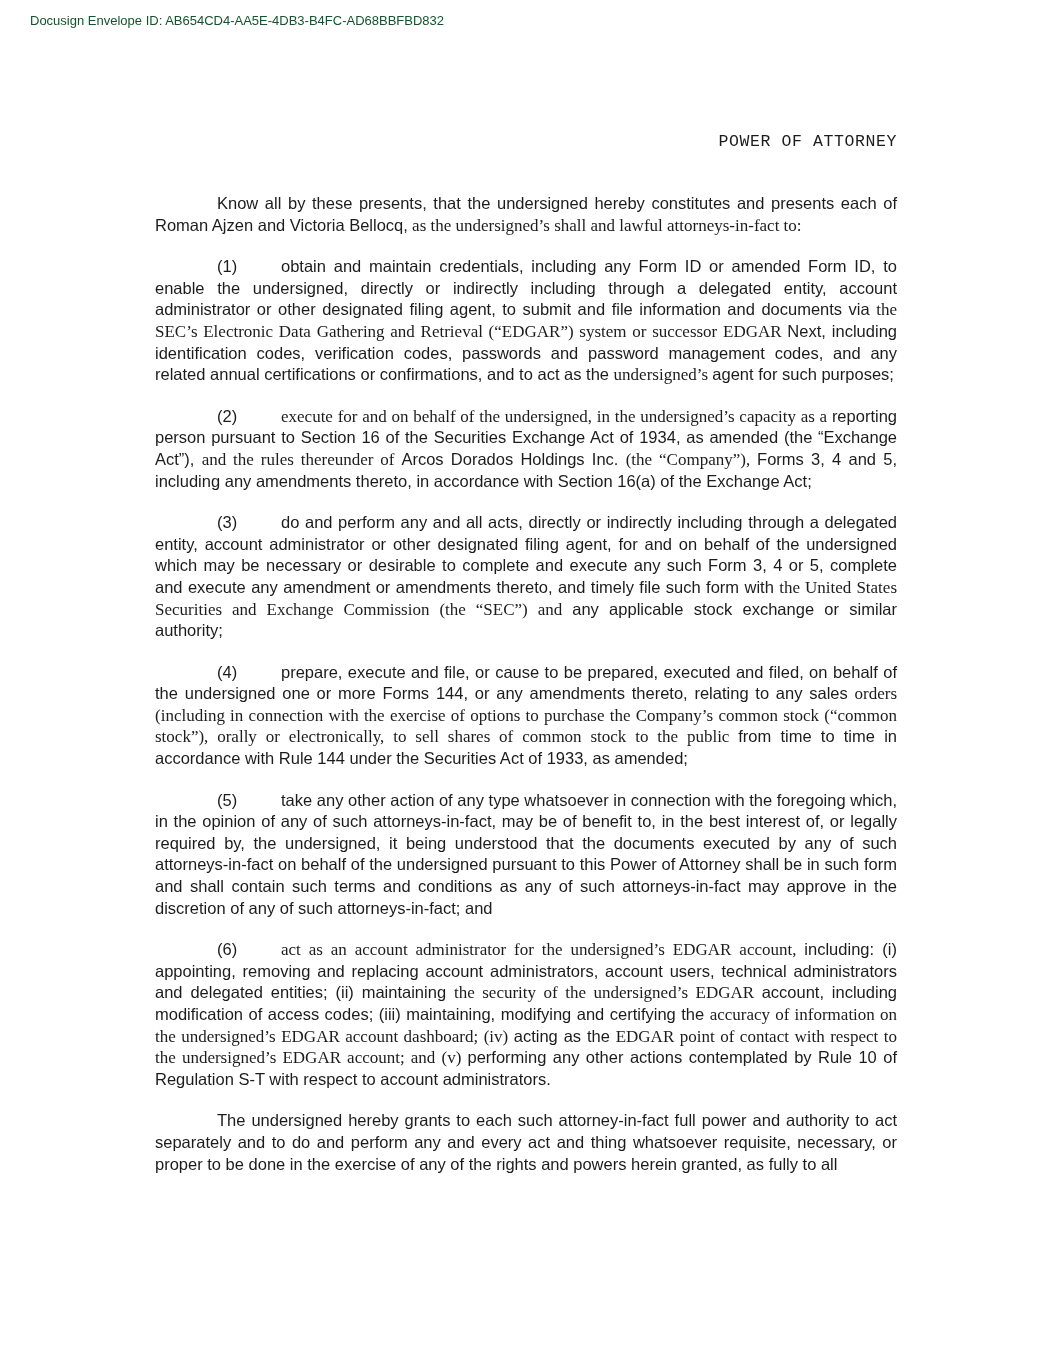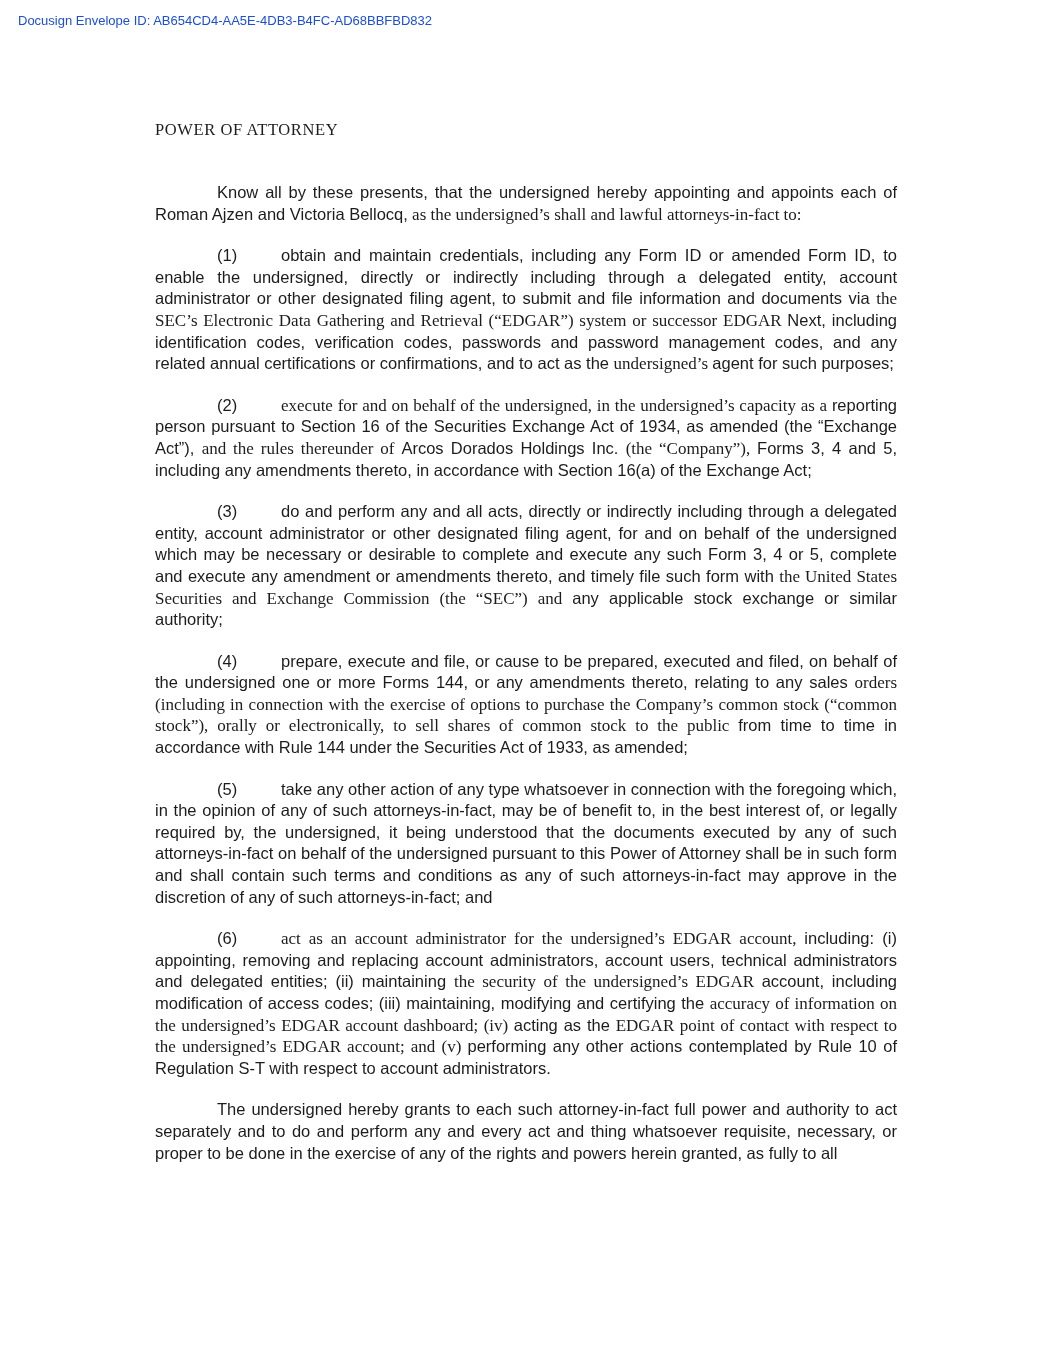--- a/index.html
+++ b/index.html
@@ -8,38 +8,38 @@
     height: 1365px;
     background: #ffffff;
     position: relative;
     color: #1c1c1c;
     font-family: "Liberation Sans", sans-serif;
     -webkit-font-smoothing: antialiased;
   }
   .envelope {
     position: absolute;
     top: 13px;
-    left: 18px;
+    left: 30px;
     font-size: 13px;
-    color: #1d4ed8;
+    color: #14532d;
     font-family: "Liberation Sans", sans-serif;
   }
   .doc {
     position: absolute;
     top: 120px;
     left: 155px;
     width: 742px;
   }
   .title {
-    text-align: left;
+    text-align: right;
     font-size: 16.5px;
     font-weight: 400;
     letter-spacing: 0.6px;
-    margin: 0 0 42px 0;
-    font-family: Liberation Serif, serif;
+    margin: 12px 0 42px 0;
+    font-family: Liberation Mono, monospace;
   }
   .para {
     font-size: 16.5px;
     line-height: 21.6px;
     text-align: justify;
     text-indent: 62px;
     margin: 0 0 20px 0;
   }
   .para:last-child { margin-bottom: 0; }
   .pnum {
@@ -51,21 +51,21 @@
   .seg-serif { font-family: "Liberation Serif", serif; font-size: 17px; }
 </style>
 </head>
 <body>
 
 <div class="envelope">Docusign Envelope ID: AB654CD4-AA5E-4DB3-B4FC-AD68BBFBD832</div>
 
 <div class="doc">
   <h1 class="title">POWER OF ATTORNEY</h1>
   <div>
-      <p class="para"><span class="seg-sans">Know all by these presents, that the undersigned hereby appointing and appoints each of Roman Ajzen and Victoria Bellocq,</span><span class="seg-serif"> as the undersigned’s shall and lawful attorneys-in-fact to:</span></p>
+      <p class="para"><span class="seg-sans">Know all by these presents, that the undersigned hereby constitutes and presents each of Roman Ajzen and Victoria Bellocq,</span><span class="seg-serif"> as the undersigned’s shall and lawful attorneys-in-fact to:</span></p>
       <p class="para"><span class="pnum seg-sans">(1)</span><span class="seg-sans">obtain and maintain credentials, including any Form ID or amended Form ID, to enable the undersigned, directly or indirectly including through a delegated entity, account administrator or other designated filing agent, to submit and file information and documents via </span><span class="seg-serif">the SEC’s Electronic Data Gathering and Retrieval (“EDGAR”) system or successor EDGAR </span><span class="seg-sans">Next, including identification codes, verification codes, passwords and password management codes, and any related annual certifications or confirmations, and to act as the </span><span class="seg-serif">undersigned’s </span><span class="seg-sans">agent for such purposes;</span></p>
       <p class="para"><span class="pnum seg-sans">(2)</span><span class="seg-serif">execute for and on behalf of the undersigned, in the undersigned’s capacity as a </span><span class="seg-sans">reporting person pursuant to Section 16 of the Securities Exchange Act of 1934, as amended (the “Exchange Act”), </span><span class="seg-serif">and the rules thereunder of </span><span class="seg-sans">Arcos Dorados Holdings Inc. </span><span class="seg-serif">(the “Company”), </span><span class="seg-sans">Forms 3, 4 and 5, including any amendments thereto, in accordance with Section 16(a) of the Exchange Act;</span></p>
       <p class="para"><span class="pnum seg-sans">(3)</span><span class="seg-sans">do and perform any and all acts, directly or indirectly including through a delegated entity, account administrator or other designated filing agent, for and on behalf of the undersigned which may be necessary or desirable to complete and execute any such Form 3, 4 or 5, complete and execute any amendment or amendments thereto, and timely file such form with </span><span class="seg-serif">the United States Securities and Exchange Commission (the “SEC”) and </span><span class="seg-sans">any applicable stock exchange or similar authority;</span></p>
       <p class="para"><span class="pnum seg-sans">(4)</span><span class="seg-sans">prepare, execute and file, or cause to be prepared, executed and filed, on behalf of the undersigned one or more Forms 144, or any amendments thereto, relating to any sales </span><span class="seg-serif">orders (including in connection with the exercise of options to purchase the Company’s common stock (“common stock”), orally or electronically, to sell shares of common stock to the public </span><span class="seg-sans">from time to time in accordance with Rule 144 under the Securities Act of 1933, as amended;</span></p>
       <p class="para"><span class="pnum seg-sans">(5)</span><span class="seg-sans">take any other action of any type whatsoever in connection with the foregoing which, in the opinion of any of such attorneys-in-fact, may be of benefit to, in the best interest of, or legally required by, the undersigned, it being understood that the documents executed by any of such attorneys-in-fact on behalf of the undersigned pursuant to this Power of Attorney shall be in such form and shall contain such terms and conditions as any of such attorneys-in-fact may approve in the discretion of any of such attorneys-in-fact; and</span></p>
       <p class="para"><span class="pnum seg-sans">(6)</span><span class="seg-serif">act as an account administrator for the undersigned’s EDGAR account, </span><span class="seg-sans">including: (i) appointing, removing and replacing account administrators, account users, technical administrators and delegated entities; (ii) maintaining </span><span class="seg-serif">the security of the undersigned’s EDGAR </span><span class="seg-sans">account, including modification of access codes; (iii) maintaining, modifying and certifying the </span><span class="seg-serif">accuracy of information on the undersigned’s EDGAR account dashboard; (iv) </span><span class="seg-sans">acting as the </span><span class="seg-serif">EDGAR point of contact with respect to the undersigned’s EDGAR account; and (v) </span><span class="seg-sans">performing any other actions contemplated by Rule 10 of Regulation S-T with respect to account administrators.</span></p>
       <p class="para"><span class="seg-sans">The undersigned hereby grants to each such attorney-in-fact full power and authority to act separately and to do and perform any and every act and thing whatsoever requisite, necessary, or proper to be done in the exercise of any of the rights and powers herein granted, as fully to all</span></p>
     </div>
 </div>
 

